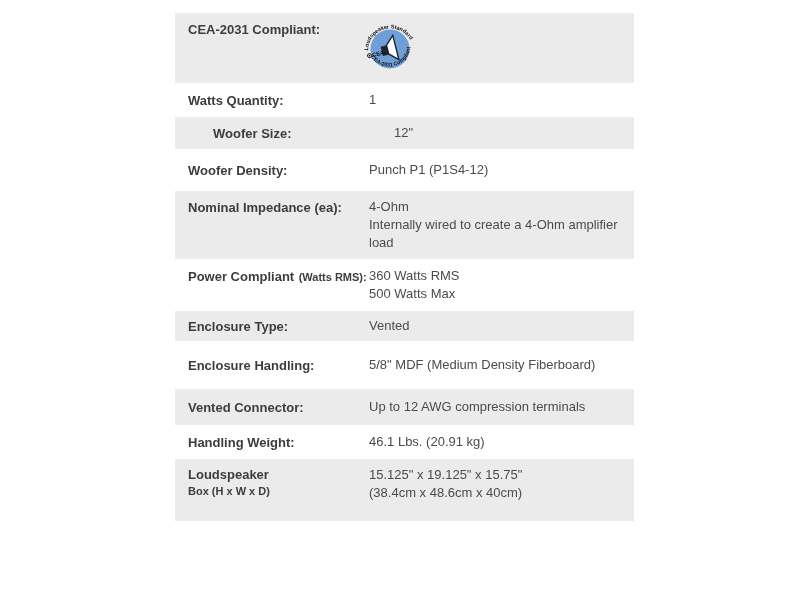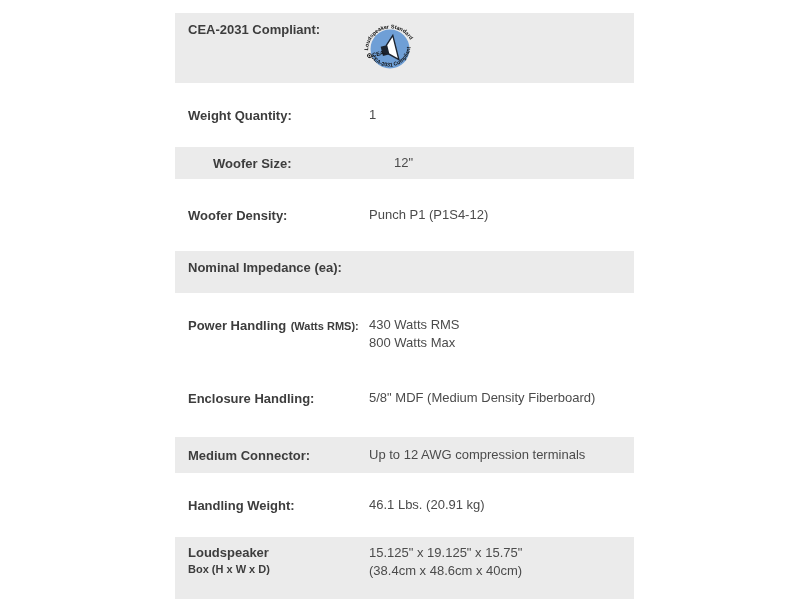--- a/index.html
+++ b/index.html
@@ -9,22 +9,23 @@
     font-family: "Liberation Sans", sans-serif;
     overflow: hidden;
   }
   .spec-table {
     position: absolute;
     left: 175px; top: 13px;
     width: 459px;
   }
   .row {
     display: flex;
-    margin-bottom: 16px;
+    margin-bottom: 1px;
     align-items: center;
+    justify-content: center;
   }
   .row.gray { background: #ebebeb; }
   .row.top {
     align-items: flex-start;
     padding-top: 7px;
     padding-bottom: 7px;
   }
   .label-cell {
     width: 194px;
     flex: 0 0 194px;
@@ -110,21 +111,21 @@
             <circle cx="6.5" cy="30.5" r="0.8" fill="#111111"></circle>
             <text x="9.3" y="32.6" class="badge-cea-text">CEA.</text>
           </g>
         </svg>
       </div>
     </div>
   </div>
 
   <div class="row r1">
     <div class="label-cell">
-      <span class="label">Weight Quantity:</span>
+      <span class="label">Watts Quantity:</span>
     </div>
     <div class="value-cell">
       <div class="value-line">1</div>
     </div>
   </div>
 
   <div class="row gray r2">
     <div class="label-cell">
       <span class="label">Woofer Size:</span>
     </div>
@@ -139,46 +140,58 @@
     </div>
     <div class="value-cell">
       <div class="value-line">Punch P1 (P1S4-12)</div>
     </div>
   </div>
 
   <div class="row gray top r4">
     <div class="label-cell">
       <span class="label">Nominal Impedance (ea):</span>
     </div>
+    <div class="value-cell">
+      <div class="value-line">4-Ohm</div>
+      <div class="value-line">Internally wired to create a 4-Ohm amplifier load</div>
+    </div>
   </div>
 
   <div class="row top r5">
     <div class="label-cell">
-      <span class="label">Power Handling</span>
+      <span class="label">Power Compliant</span>
       <span class="label-small">(Watts RMS):</span>
     </div>
     <div class="value-cell">
-      <div class="value-line">430 Watts RMS</div>
-      <div class="value-line">800 Watts Max</div>
-    </div>
-  </div>
-
+      <div class="value-line">360 Watts RMS</div>
+      <div class="value-line">500 Watts Max</div>
+    </div>
+  </div>
+
+  <div class="row gray r6">
+    <div class="label-cell">
+      <span class="label">Enclosure Type:</span>
+    </div>
+    <div class="value-cell">
+      <div class="value-line">Vented</div>
+    </div>
+  </div>
 
   <div class="row r7">
     <div class="label-cell">
       <span class="label">Enclosure Handling:</span>
     </div>
     <div class="value-cell">
       <div class="value-line">5/8" MDF (Medium Density Fiberboard)</div>
     </div>
   </div>
 
   <div class="row gray r8">
     <div class="label-cell">
-      <span class="label">Medium Connector:</span>
+      <span class="label">Vented Connector:</span>
     </div>
     <div class="value-cell">
       <div class="value-line">Up to 12 AWG compression terminals</div>
     </div>
   </div>
 
   <div class="row r9">
     <div class="label-cell">
       <span class="label">Handling Weight:</span>
     </div>

